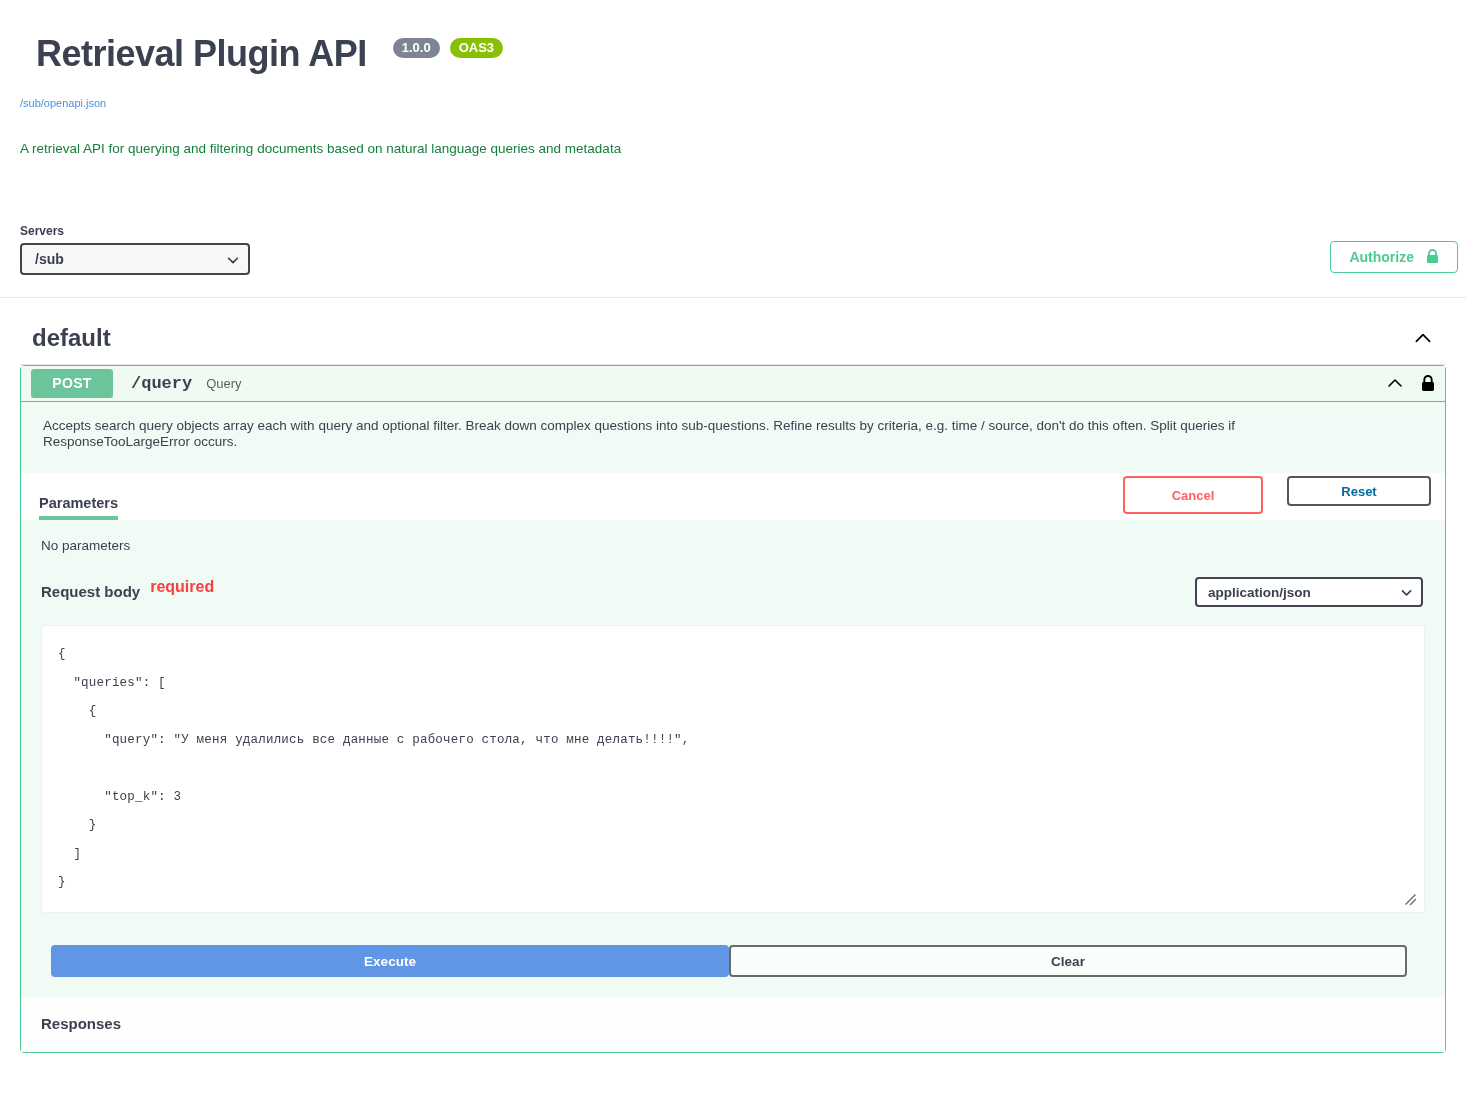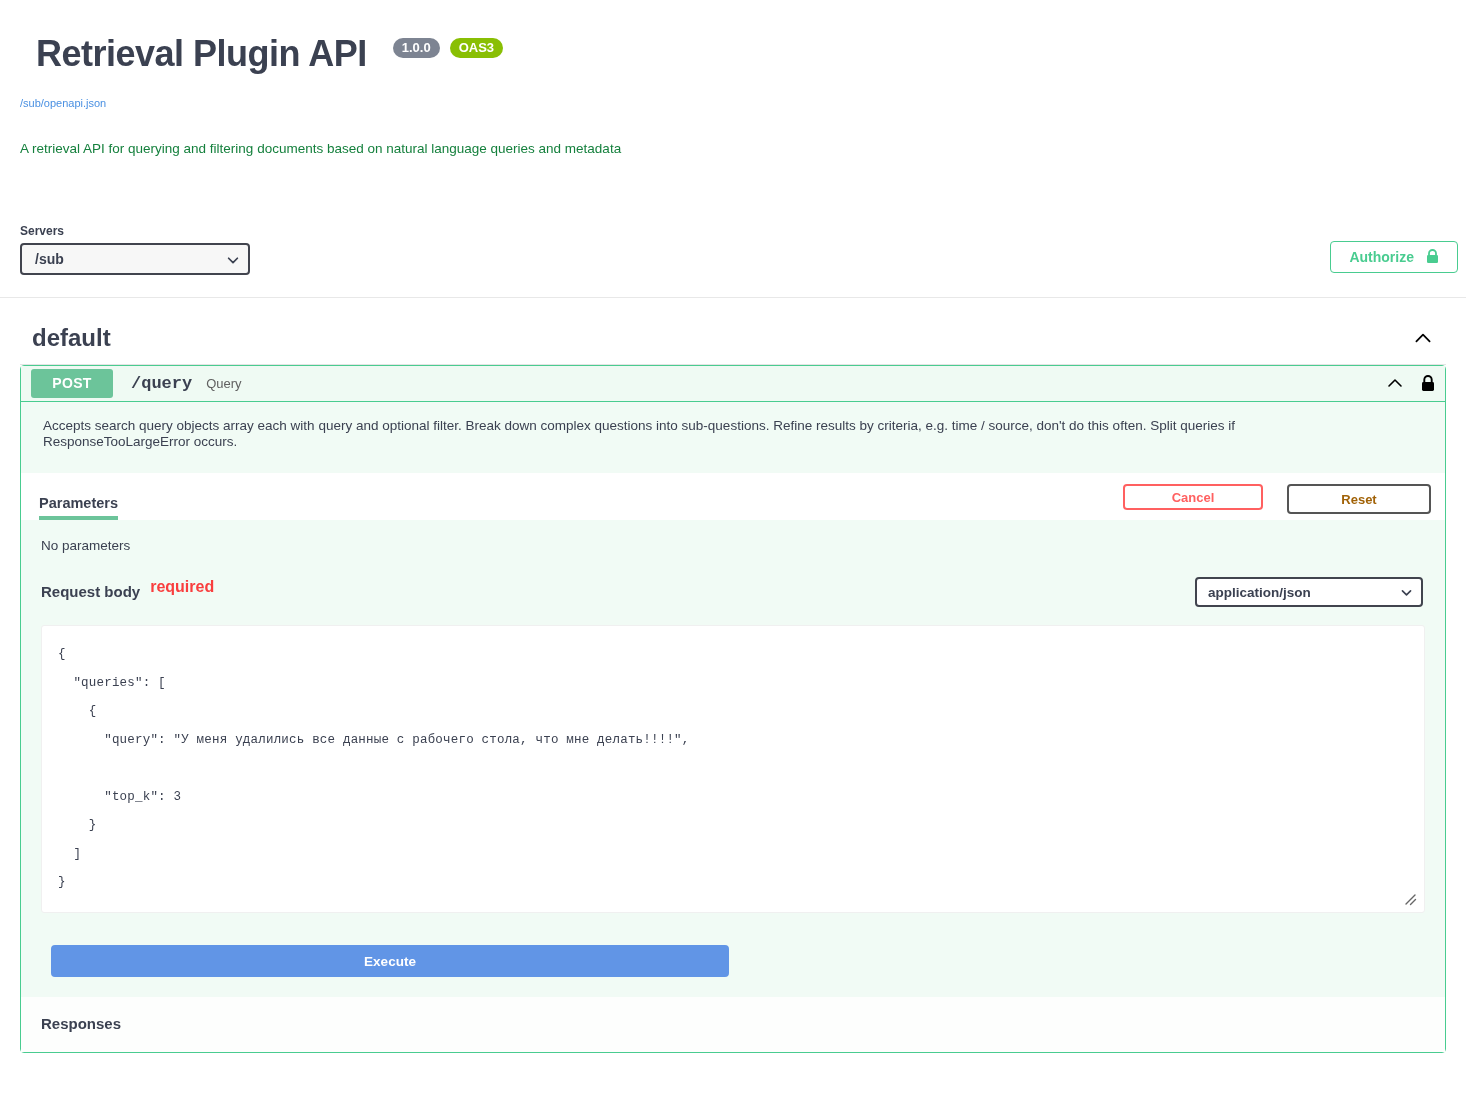--- a/index.html
+++ b/index.html
@@ -118,29 +118,29 @@
   .tab-parameters {
     font-size: 14.5px; font-weight: bold; color: #3b4151;
     padding-bottom: 9px; position: relative;
   }
   .tab-parameters::after {
     content: ""; position: absolute; left: 0; bottom: 0;
     width: 100%; height: 4px; background: #6cc49a;
   }
   .tab-buttons { display: flex; gap: 24px; padding-bottom: 6px; }
   .btn-cancel {
-    width: 140px; height: 26px; background: #fff;
+    width: 140px; height: 38px; background: #fff;
     border: 2px solid #ff6060; border-radius: 4px;
     color: #ff6060; font-size: 13px; font-weight: bold;
     font-family: "Liberation Sans", sans-serif;
   }
   .btn-reset {
     width: 144px; height: 30px; background: #fff;
     border: 2px solid #555; border-radius: 4px;
-    color: #a16207; font-size: 13px; font-weight: bold;
+    color: #0369a1; font-size: 13px; font-weight: bold;
     font-family: "Liberation Sans", sans-serif;
   }
 
   .no-params { padding: 18px 20px 16px 20px; font-size: 13.5px; color: #3b4151; }
 
   
   .reqbody-row {
     display: flex; align-items: center; justify-content: space-between;
     padding: 8px 22px 10px 20px;
   }
@@ -303,20 +303,21 @@
         <span class="resize-grip">
           <svg width="16" height="16" viewBox="0 0 16 16">
             <path d="M4 13L13 4M8.5 13.5L13.5 8.5" stroke="#666" stroke-width="1.4" stroke-linecap="round"></path>
           </svg>
         </span>
       </div>
     </div>
 
     <div class="exec-row">
       <button class="btn-execute">Execute</button>
+      <button class="btn-clear">Clear</button>
     </div>
 
     <div class="responses-wrap">
       <div class="responses-title">Responses</div>
     </div>
 
   </div>
 </div>
 
 </body></html>

